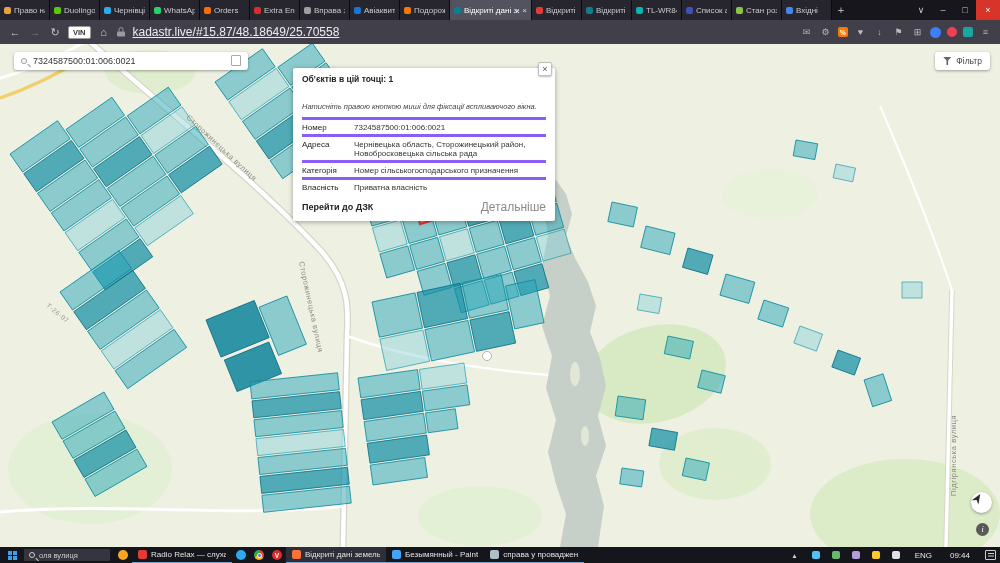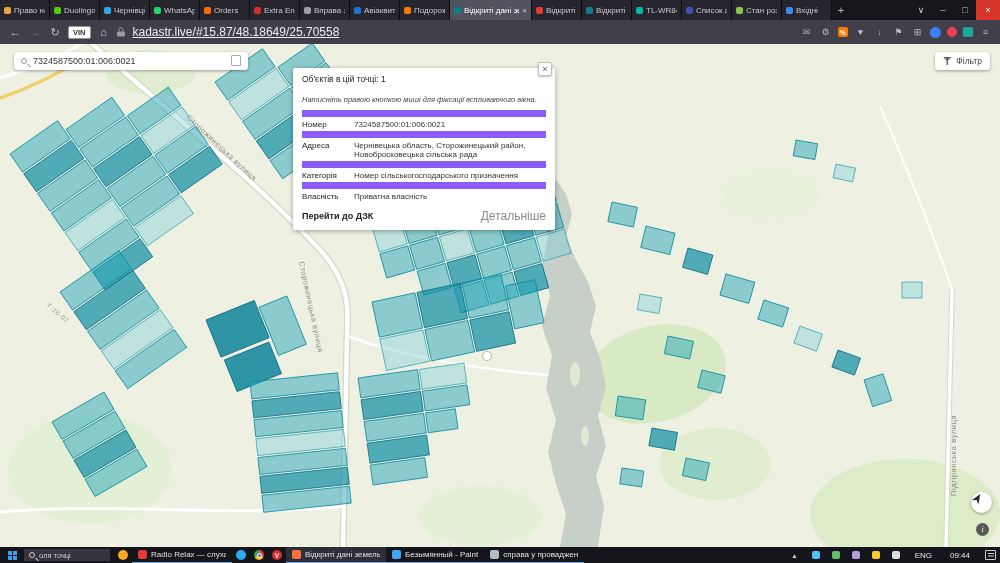--- a/index.html
+++ b/index.html
@@ -55,24 +55,24 @@
   .mag.lt::after { background:#cfcfd6; }
   .copyic { margin-left:auto; width:8px; height:9px; border:1px solid #888; border-radius:1px; position:relative; }
   .copyic::before { content:""; position:absolute; left:-3px; top:-3px; width:8px; height:9px; border:1px solid #aaa; border-radius:1px; background:#fff; }
 
   
   .filterbtn { position:absolute; right:10px; top:8px; height:18px; background:#fff; border:none; border-radius:3px; box-shadow:0 1px 3px rgba(0,0,0,.35); display:flex; align-items:center; gap:5px; padding:0 8px; font-size:8.5px; color:#444; font-family:inherit; }
   .funnel { width:8px; height:8px; background:#666; clip-path:polygon(0 0,100% 0,60% 45%,60% 100%,40% 100%,40% 45%); }
 
   
   .popup { position:absolute; left:293px; top:24px; width:262px; background:#fff; border-radius:2px; box-shadow:0 1px 5px rgba(0,0,0,.35); padding:6px 9px 5px 9px; font-size:8px; color:#333; }
-  .p-title { font-size:8.5px; color:#222; margin-bottom:11px; }
+  .p-title { font-size:8.5px; color:#222; margin-bottom:18px;font-weight:bold; }
   .p-hint { font-style:italic; font-size:7.5px; color:#444; margin-bottom:6px; }
   .p-section { font-weight:bold; font-size:8.5px; color:#111; margin-bottom:3px; }
-  .prow { display:flex; border-top:7px solid #8b5cf6; padding:2.5px 0; }
+  .prow { display:flex; border-top:3px solid #8b5cf6; padding:2.5px 0; }
   .prow:last-of-type { border-bottom:1px solid #e6e6e6; }
   .plabel { flex:0 0 52px; color:#222; }
   .pvalue { flex:1; color:#333; }
   .p-links { display:flex; justify-content:space-between; align-items:center; padding:6px 0 2px 0; }
   .p-dzk { font-weight:bold; font-size:9px; color:#222; }
   .p-more { font-size:12px; color:#8a8a8a; }
   .p-close { position:absolute; right:3px; top:-6px; width:14px; height:14px; background:#fff; border:1px solid #c0c0c0; border-radius:2px; box-shadow:0 1px 2px rgba(0,0,0,.25); display:flex; align-items:center; justify-content:center; font-size:9px; color:#555; }
 
   
   .geolocate { position:absolute; right:8px; bottom:34px; width:21px; height:21px; border-radius:50%; background:#fff; box-shadow:0 1px 3px rgba(0,0,0,.35); display:flex; align-items:center; justify-content:center; }
@@ -424,21 +424,21 @@
     </div>
     <div class="mapinfo">i</div>
   </div>
 
   <div class="taskbar">
     <div class="tb-start">
         <span class="winlogo"></span>
       </div>
     <div class="tb-search">
       <span class="mag lt"></span>
-      <span>оля точці</span>
+      <span>оля вулиця</span>
     </div>
     <div class="tb-ic">
         <span class="ticr orangec"></span>
       </div>
     <div class="tb-app">
       <span class="appic" style="background: rgb(229, 57, 53);"></span>
       <span class="tb-applabel">Radio Relax — слухат...</span>
     </div>
     <div class="tb-ic">
         <span class="ticr tel"></span>

